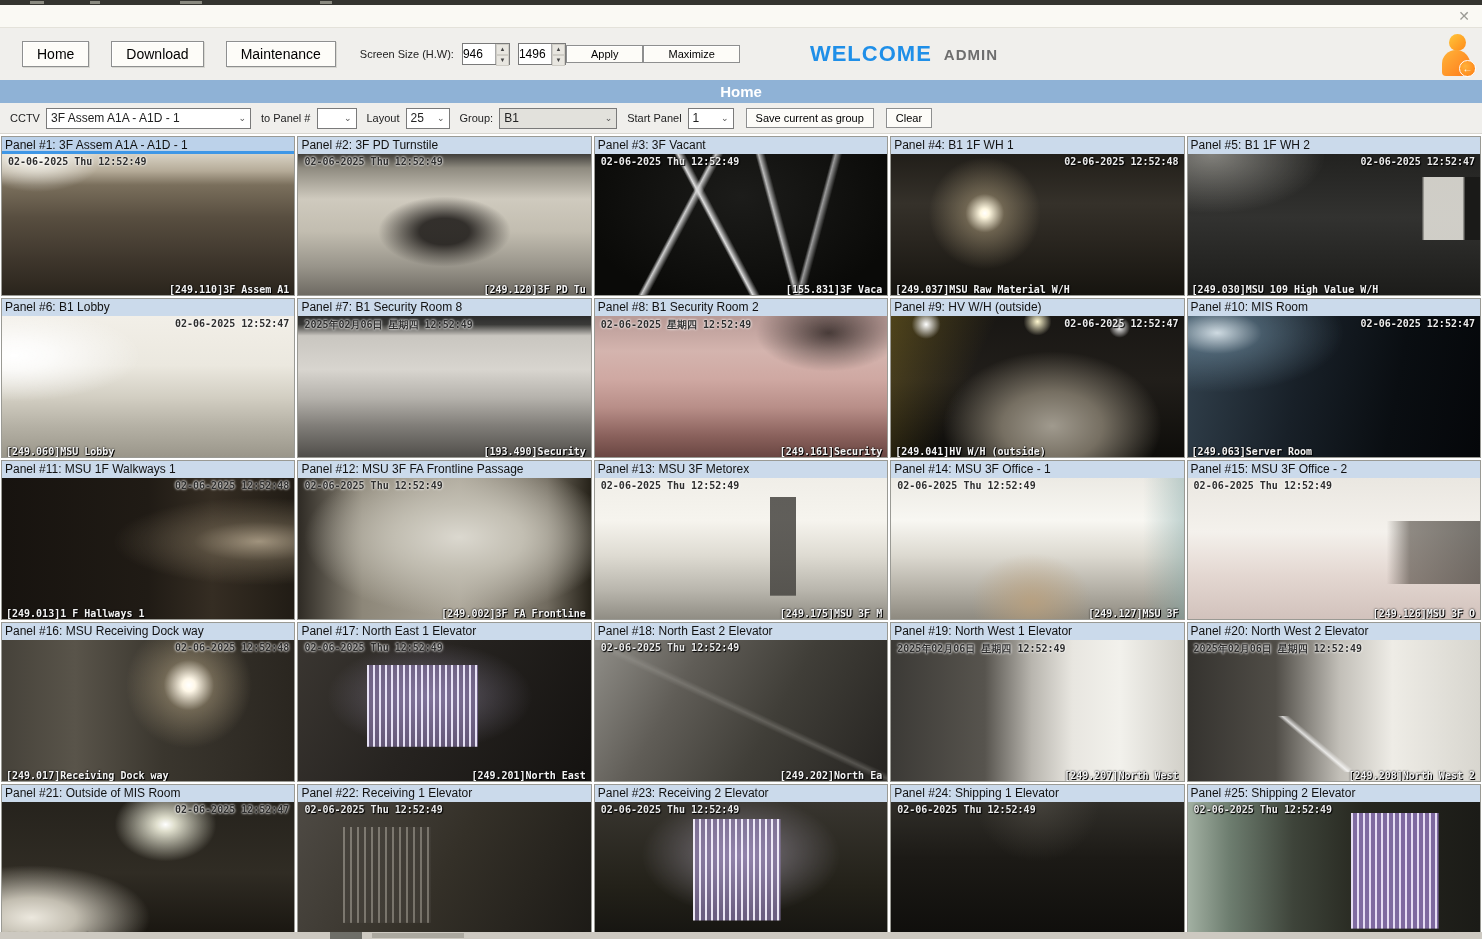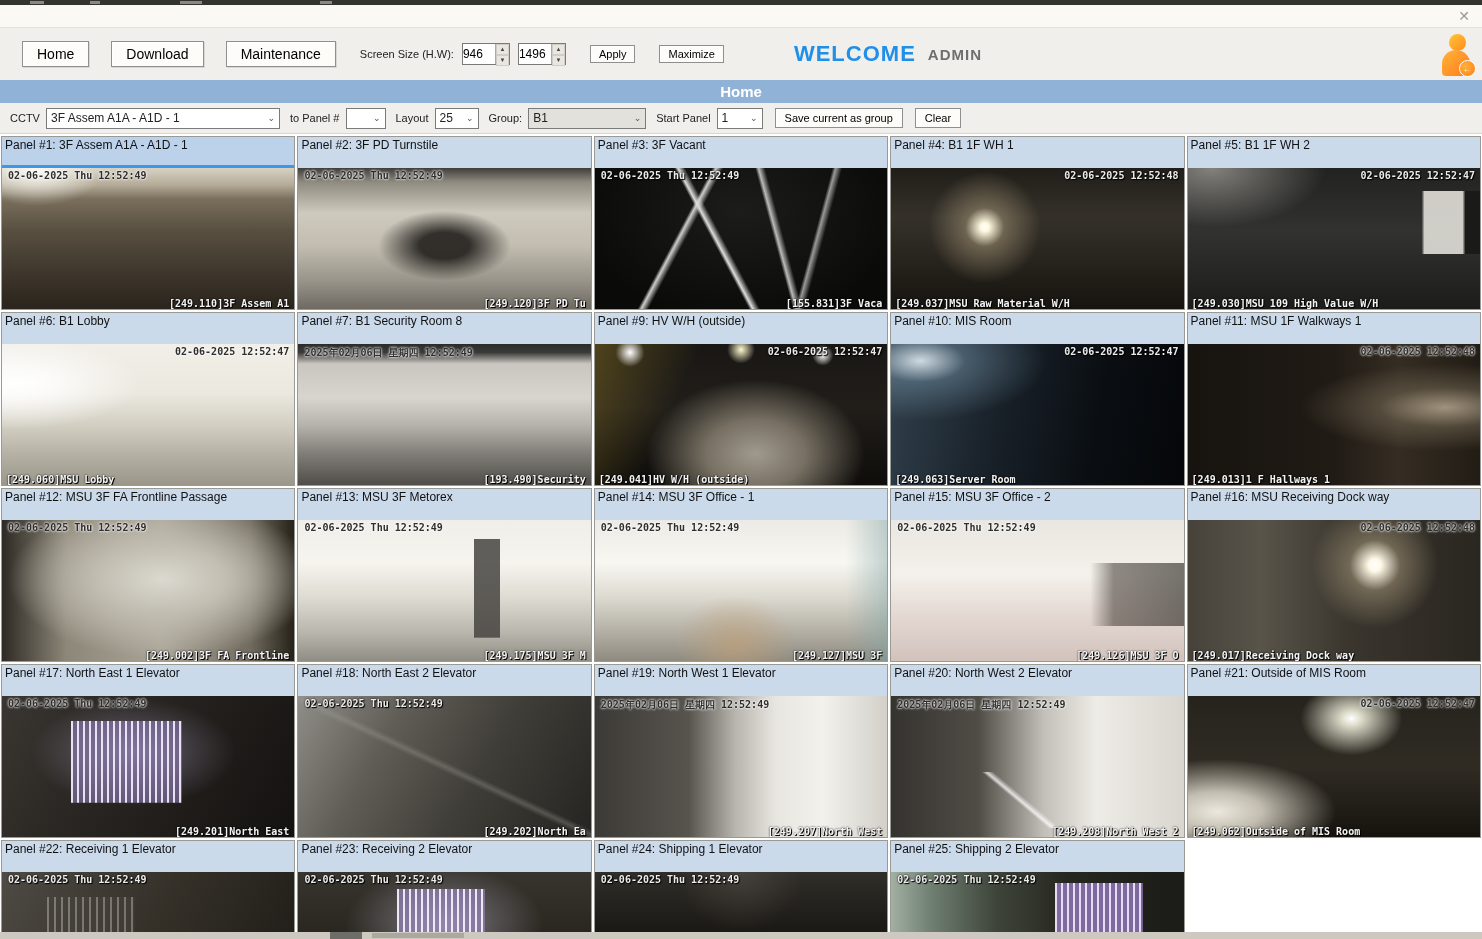--- a/index.html
+++ b/index.html
@@ -18,21 +18,21 @@
   .brand { margin-left:10px; font-size:30px; font-weight:bold; letter-spacing:1px; white-space:nowrap; }
   .brand .wph { color:#1f7fe8; }
   .brand .cctv { color:#19d3e8; margin-left:8px; }
   .nav-btn { margin-left:22px; padding:4px 14px; font-size:14px; background:#fdfcf8;
     border:1px solid #8e8f8f; box-shadow:inset 1px 1px 0 #fff, 1px 1px 0 #d8d8d2; cursor:pointer; }
   .ss-label { margin-left:24px; font-size:11px; color:#222; white-space:nowrap; }
   .spinner { display:flex; margin-left:8px; border:1px solid #7a7a7a; background:#fff; height:22px; }
   .spinner input { width:32px; border:none; font-size:12px; padding-left:0; outline:none; font-family:"Liberation Sans",sans-serif; }
   .spin-btns { display:flex; flex-direction:column; width:14px; border-left:1px solid #aaa; }
   .spin-btns div { flex:1; font-size:6px; line-height:9px; text-align:center; background:#e8e6e0; border:1px solid #cfcdc6; color:#444; cursor:pointer; }
-  .sm-btn { margin-left:24px; padding:2px 8px; font-size:11px; background:#fdfcf8;
+  .sm-btn { margin-left:0; padding:2px 24px; font-size:11px; background:#fdfcf8;
     border:1px solid #8e8f8f; box-shadow:inset 1px 1px 0 #fff; cursor:pointer; }
   .welcome { margin-left:70px; font-size:22px; font-weight:bold; color:#1f8fe8; letter-spacing:1px; }
   .admin { margin-left:12px; font-size:15px; font-weight:bold; color:#6e6e6e; letter-spacing:1px; }
   .user-ico { position:absolute; right:8px; top:6px; width:34px; height:42px; cursor:pointer; }
   .user-ico .head { position:absolute; left:9px; top:0; width:17px; height:17px; border-radius:50%;
     background:linear-gradient(135deg,#ffc63a,#ff8a1a); }
   .user-ico .body { position:absolute; left:2px; top:16px; width:28px; height:26px;
     border-radius:14px 14px 4px 4px; background:linear-gradient(135deg,#ffb53a,#ff7a1a); }
   .user-ico .badge { position:absolute; right:-2px; bottom:-1px; width:17px; height:17px; border-radius:50%;
     background:radial-gradient(circle at 35% 35%,#ffb23a,#ff7c12); border:1px solid #fff; color:#fff;
@@ -48,21 +48,21 @@
   .sel { display:flex; align-items:center; justify-content:space-between; background:#fff; border:1px solid #7a7a7a;
     height:21px; margin-left:6px; padding:0 4px; font-size:12px; cursor:pointer; white-space:nowrap; overflow:hidden; }
   .sel .chev { color:#555; font-size:9px; margin-left:4px; }
   .sel.gray { background:#e2e1dc; }
   .ctl-btn { margin-left:12px; padding:3px 9px; font-size:11px; background:#fdfcf8; border:1px solid #8e8f8f;
     box-shadow:inset 1px 1px 0 #fff; cursor:pointer; white-space:nowrap; }
 
   
   .grid { display:grid; grid-template-columns:repeat(5,1fr); gap:2px; padding:2px 1px 0 1px; background:#fff; }
   .panel { border:1px solid #9a9a94; background:#000; }
-  .panel-header { height:31px; line-height:16px; background:#cbdaeb; color:#111; font-size:12px;
+  .panel-header { height:17px; line-height:16px; background:#cbdaeb; color:#111; font-size:12px;
     padding-left:3px; white-space:nowrap; overflow:hidden; cursor:pointer; }
   .panel-header.selected { background:#bcd2ea; box-shadow:inset 0 -3px 0 #3f97e6; }
   .panel-image { position:relative; height:141px; overflow:hidden; cursor:pointer; }
   .overlay { position:absolute; font-family:"DejaVu Sans Mono", monospace; font-size:10px; font-weight:bold; white-space:nowrap;text-align:center; }
   .ts { top:2px; }
   .ts.pos-left { left:6px; } .ts.pos-right { right:5px; }
   .ts.dark { color:#2e2e2e; text-shadow:0 0 2px #fff, 0 0 3px #fff; }
   .ts.light { color:#ececec; text-shadow:0 0 2px #000, 1px 1px 1px #000; }
   .cam { bottom:0; color:#f4f4f4; text-shadow:0 0 2px #000, 1px 1px 0 #000; }
   .cam.pos-left { left:4px; } .cam.pos-right { right:5px; }
@@ -115,21 +115,21 @@
       <div class="head"></div>
       <div class="body"></div>
       <div class="badge">←</div>
     </div>
   </div>
 
   <div class="home-bar">Home</div>
 
   <div class="controls">
     <label>CCTV</label>
-    <div class="sel" style="width:234px">
+    <div class="sel" style="width:205px">
       <span>3F Assem A1A - A1D - 1</span>
         <span class="chev">⌄</span>
     </div>
     <label>to Panel #</label>
     <div class="sel" style="width:40px">
       <span></span>
         <span class="chev">⌄</span>
     </div>
     <label>Layout</label>
     <div class="sel" style="width:44px">
@@ -194,20 +194,27 @@
         </div>
       </div>
       <div class="panel">
         <div class="panel-header">Panel #7: B1 Security Room 8</div>
         <div class="panel-image" style="background: linear-gradient(rgb(43, 43, 43) 0%, rgb(58, 58, 56) 6%, rgb(201, 198, 192) 14%, rgb(216, 213, 207) 38%, rgb(181, 178, 172) 58%, rgb(128, 125, 120) 78%, rgb(80, 78, 74) 100%);">
           <div class="overlay ts dark pos-left">2025年02月06日 星期四 12:52:49</div>
           <div class="overlay cam pos-right">[193.490]Security</div>
         </div>
       </div>
       <div class="panel">
+        <div class="panel-header">Panel #8: B1 Security Room 2</div>
+        <div class="panel-image" style="background: radial-gradient(at 80% 12%, rgba(40, 32, 30, 0.8) 0%, transparent 22%), linear-gradient(rgb(184, 154, 150) 0%, rgb(212, 180, 174) 25%, rgb(207, 168, 162) 45%, rgb(184, 142, 136) 65%, rgb(138, 97, 92) 85%, rgb(106, 70, 66) 100%);">
+          <div class="overlay ts dark pos-left">02-06-2025 星期四 12:52:49</div>
+          <div class="overlay cam pos-right">[249.161]Security</div>
+        </div>
+      </div>
+      <div class="panel">
         <div class="panel-header">Panel #9: HV W/H (outside)</div>
         <div class="panel-image" style="background: radial-gradient(circle at 12% 6%, rgb(255, 255, 255) 0%, transparent 5%), radial-gradient(circle at 50% 4%, rgb(255, 248, 208) 0%, transparent 7%), radial-gradient(circle at 78% 8%, rgb(255, 255, 255) 0%, transparent 4%), radial-gradient(at 55% 78%, rgb(160, 154, 142) 0%, rgb(118, 111, 98) 22%, transparent 48%), linear-gradient(115deg, rgba(180, 150, 40, 0.35) 0%, transparent 30%), linear-gradient(rgb(25, 23, 20) 0%, rgb(33, 30, 26) 45%, rgb(14, 13, 10) 100%);">
           <div class="overlay ts light pos-right">02-06-2025 12:52:47</div>
           <div class="overlay cam pos-left">[249.041]HV W/H (outside)</div>
         </div>
       </div>
       <div class="panel">
         <div class="panel-header">Panel #10: MIS Room</div>
         <div class="panel-image" style="background: radial-gradient(at 10% 12%, rgb(207, 219, 226) 0%, rgba(110, 140, 160, 0.5) 12%, transparent 34%), linear-gradient(100deg, rgb(49, 64, 76) 0%, rgb(24, 32, 40) 38%, rgb(10, 14, 18) 70%, rgb(5, 7, 10) 100%);">
           <div class="overlay ts light pos-right">02-06-2025 12:52:47</div>

